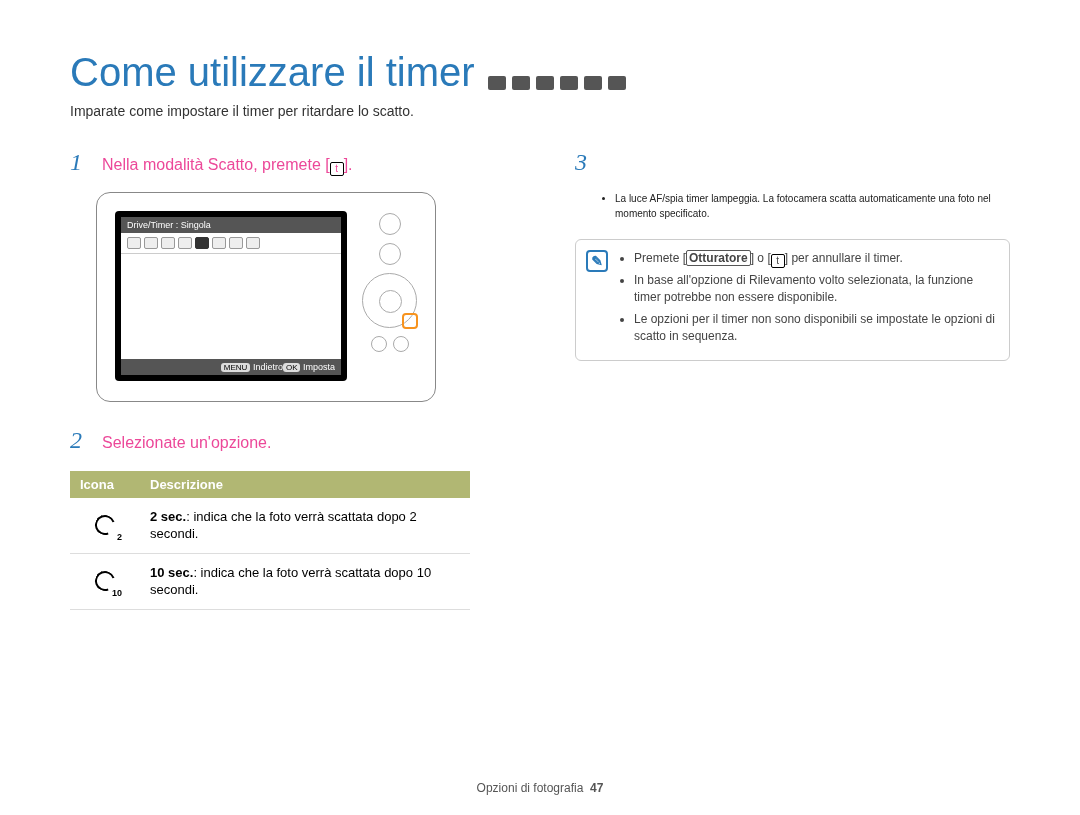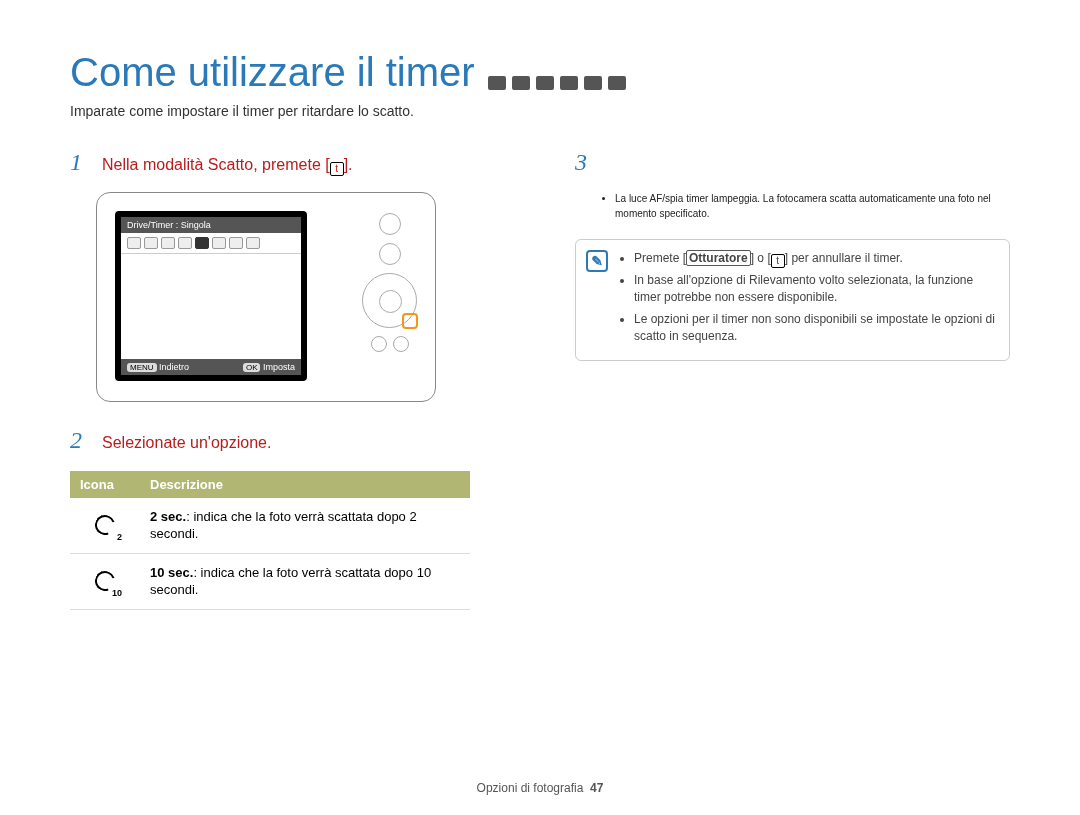--- a/index.html
+++ b/index.html
@@ -33,42 +33,42 @@
     border-radius: 2px;
   }
   .subtitle { margin-top: 8px; font-size: 14px; color: #333; }
   .columns { display: flex; gap: 70px; margin-top: 30px; }
   .col { flex: 1; }
   .step { display: flex; gap: 10px; margin-bottom: 16px; }
   .step-num {
     color: #2a7ab9; font-size: 24px; font-style: italic;
     font-family: Georgia, serif; min-width: 22px;
   }
-  .step-text { font-size: 16px; color: #b91c1c; padding-top: 5px; line-height: 1.4; }
+  .step-text { font-size: 16px; color: #ec4899; padding-top: 5px; line-height: 1.4; }
   .inline-t-icon {
     display: inline-block;
     width: 14px; height: 14px;
     border: 1px solid #000;
     border-radius: 2px;
     font-size: 10px; line-height: 12px; text-align: center;
     vertical-align: -2px;
   }
   
   .camera {
     width: 340px; height: 210px;
     border: 1.5px solid #888;
     border-radius: 14px;
     margin: 10px 0 25px 26px;
     position: relative;
     background: #fff;
   }
   .camera .screen {
     position: absolute;
     left: 18px; top: 18px;
-    width: 192px; height: 170px;
+    width: 232px; height: 170px;
     background: #000;
     border-radius: 4px;
     padding: 6px;
   }
   .camera .screen-inner {
     background: #fff;
     width: 100%; height: 100%;
     position: relative;
   }
   .screen-header {
@@ -86,21 +86,21 @@
     border: 1px solid #999;
     border-radius: 2px;
     background: #eee;
   }
   .mini-icon.selected { background: #333; border-color:#333; }
   .screen-footer {
     position: absolute; bottom: 0; left:0; right:0;
     background: #555; color:#fff;
     font-size: 9px;
     padding: 3px 6px;
-    display: flex; justify-content: space-between;
+    display: flex; justify-content: flex-end;
   }
   .pill { background:#ddd; color:#000; border-radius:3px; padding:0 3px; font-size:8px; }
   .camera .ctrl-col {
     position: absolute; right: 18px; top: 20px;
     display: flex; flex-direction: column; gap: 8px;
     align-items: center;
   }
   .round-btn { width: 22px; height:22px; border:1.5px solid #aaa; border-radius:50%; }
   .dpad { width: 55px; height:55px; border:1.5px solid #aaa; border-radius:50%; position:relative; }
   .dpad .center { position:absolute; top:16px; left:16px; width:23px; height:23px; border:1.5px solid #aaa; border-radius:50%; }

